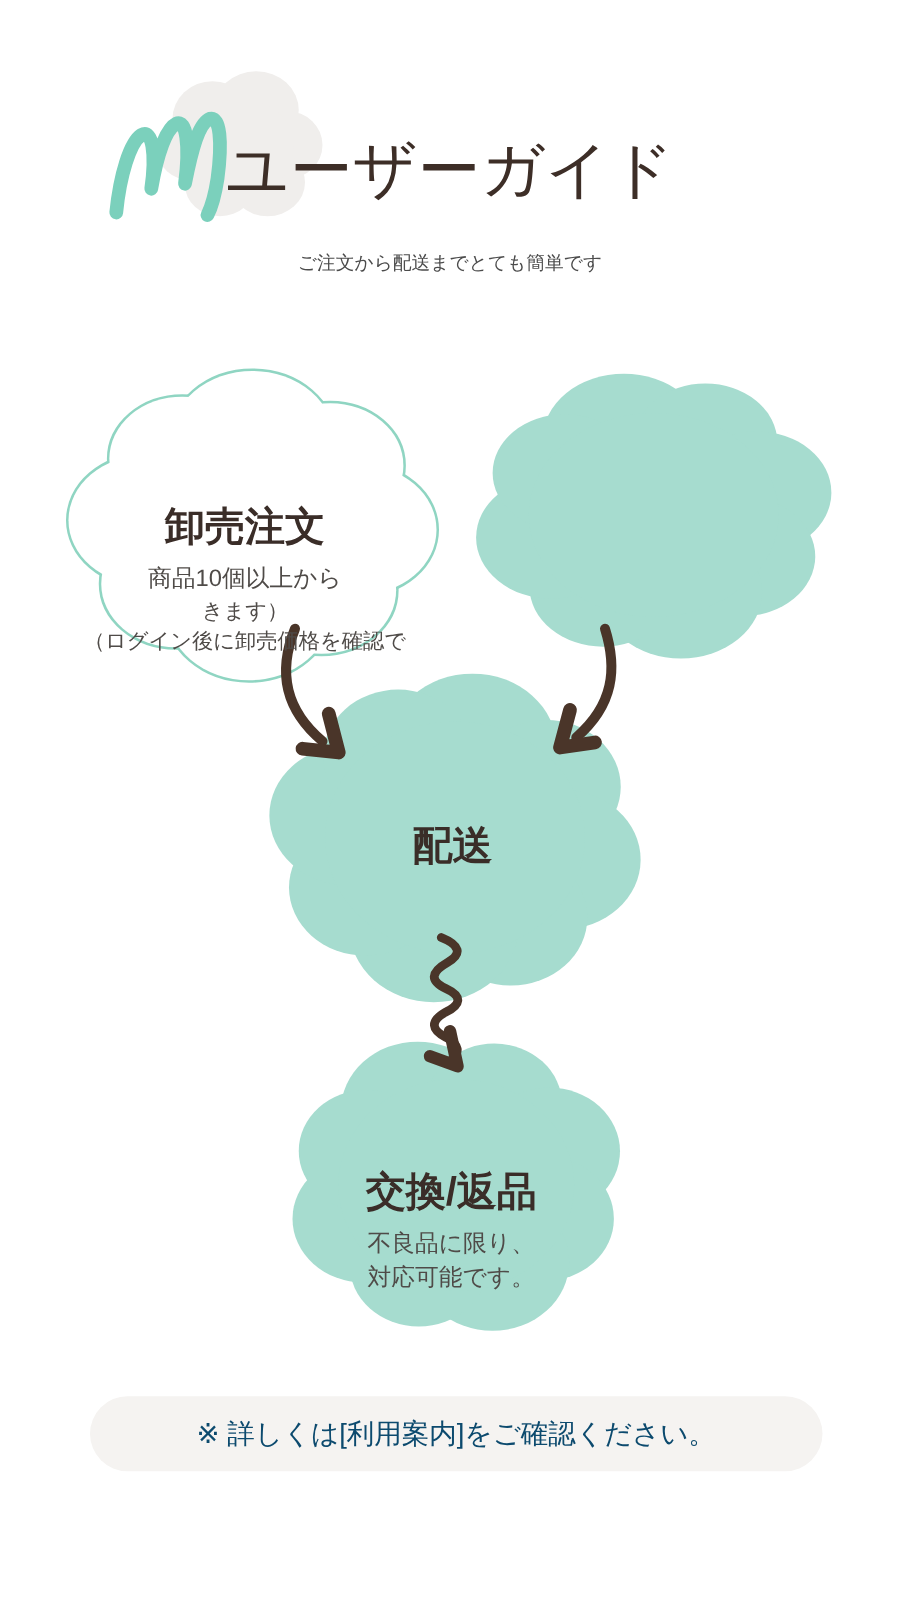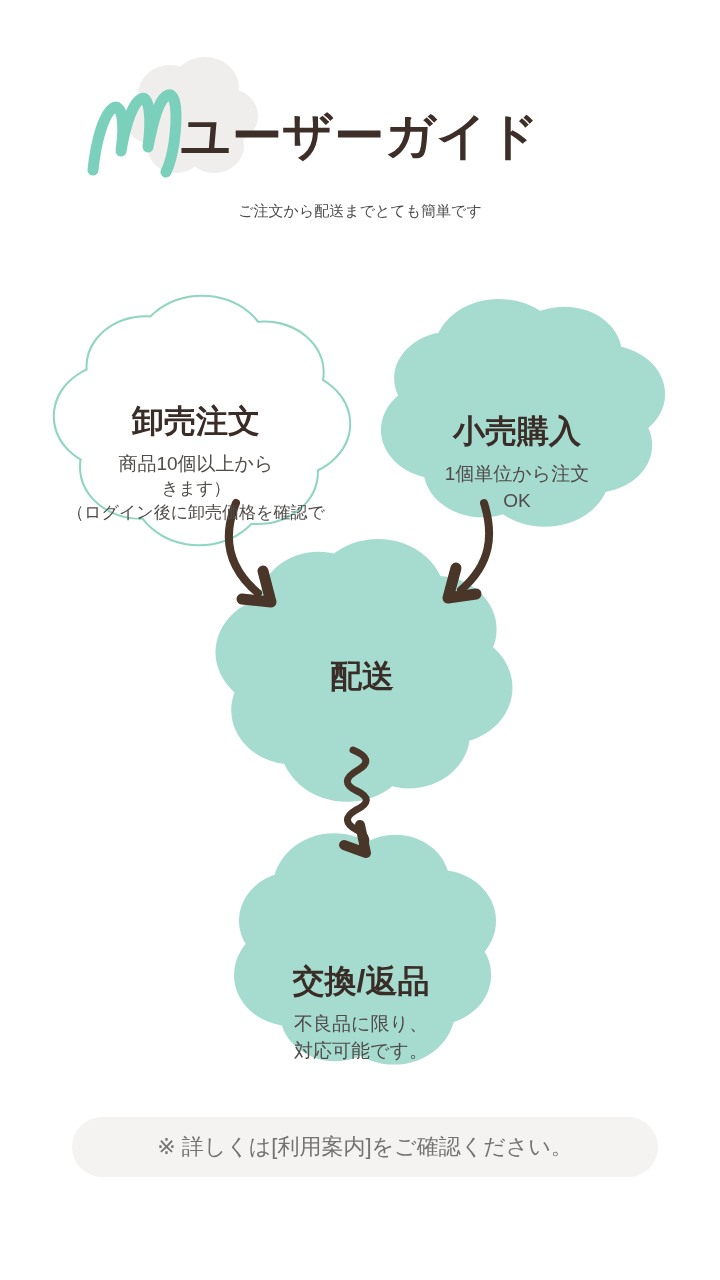--- a/index.html
+++ b/index.html
@@ -4,39 +4,39 @@
 <style>
   html,body{margin:0;padding:0;background:#ffffff;}
   .screen{
     position:relative;width:720px;height:1280px;overflow:hidden;background:#ffffff;
     font-family:"Liberation Sans","DejaVu Sans",sans-serif;
   }
   svg.art{position:absolute;left:0;top:0;width:720px;height:1280px;z-index:0;}
   .txt{position:absolute;z-index:2;}
   .page-title{
     top:105px;left:0;right:0;text-align:center;
-    font-size:50px;line-height:62px;font-weight:700;color:#3d2e27;letter-spacing:0.5px;
+    font-size:50px;line-height:62px;font-weight:400;color:#3d2e27;letter-spacing:0.5px;
   }
   .page-subtitle{
     top:196px;left:0;right:0;text-align:center;
     font-size:15px;line-height:29px;color:#4b4b4b;
   }
   .cloud-text{position:absolute;z-index:2;text-align:center;color:#4f4b48;margin-top:48px;}
   .ct-title{font-size:32px;line-height:38px;font-weight:700;color:#3a2d28;margin-bottom:10px;}
   .ct-line{font-size:19px;line-height:27px;}
   .ct-line.small{font-size:17px;line-height:24px;}
   .c1{left:36px;top:354px;width:320px;}
   .c2{left:377px;top:364px;width:280px;}
   .c3{left:209px;top:609px;width:306px;}
-  .c4{left:211px;top:914px;width:300px;}
+  .c4{left:211px;top:886px;width:300px;}
   .pill{
     position:absolute;z-index:2;left:72px;top:1117px;width:586px;height:60px;
     border-radius:30px;background:#f5f3f1;
     display:flex;align-items:center;justify-content:center;
-    font-size:22px;color:#737373;
+    font-size:22px;color:#0c4a6e;
   }
   .arrow path{fill:none;stroke:#4a3529;stroke-linecap:round;stroke-linejoin:round;}
   .arrow .shaft{stroke-width:8;}
   .arrow .shaft-thin{stroke-width:7;}
   .arrow .head{stroke-width:11;}
   .arrow .head-sm{stroke-width:10;}
   .logo-m{fill:none;stroke:#7bd0bc;stroke-width:11;stroke-linecap:round;stroke-linejoin:round;}
 </style>
 </head>
 <body>
@@ -135,25 +135,20 @@
   <div class="txt page-title" style="position:absolute;">ユーザーガイド</div>
   <div class="txt page-subtitle" style="position:absolute;">ご注文から配送までとても簡単です</div>
 
   <div class="cloud-text c1">
     <div class="ct-title">卸売注文</div>
     <div class="ct-line">商品10個以上から</div>
     <div class="ct-line small">きます）</div>
     <div class="ct-line small">（ログイン後に卸売価格を確認で</div>
   </div>
 
-  <div class="cloud-text c2">
-    <div class="ct-title">小売購入</div>
-    <div class="ct-line">1個単位から注文</div>
-    <div class="ct-line">OK</div>
-  </div>
 
   <div class="cloud-text c3">
     <div class="ct-title">配送</div>
   </div>
 
   <div class="cloud-text c4">
     <div class="ct-title">交換/返品</div>
     <div class="ct-line">不良品に限り、</div>
     <div class="ct-line">対応可能です。</div>
   </div>

